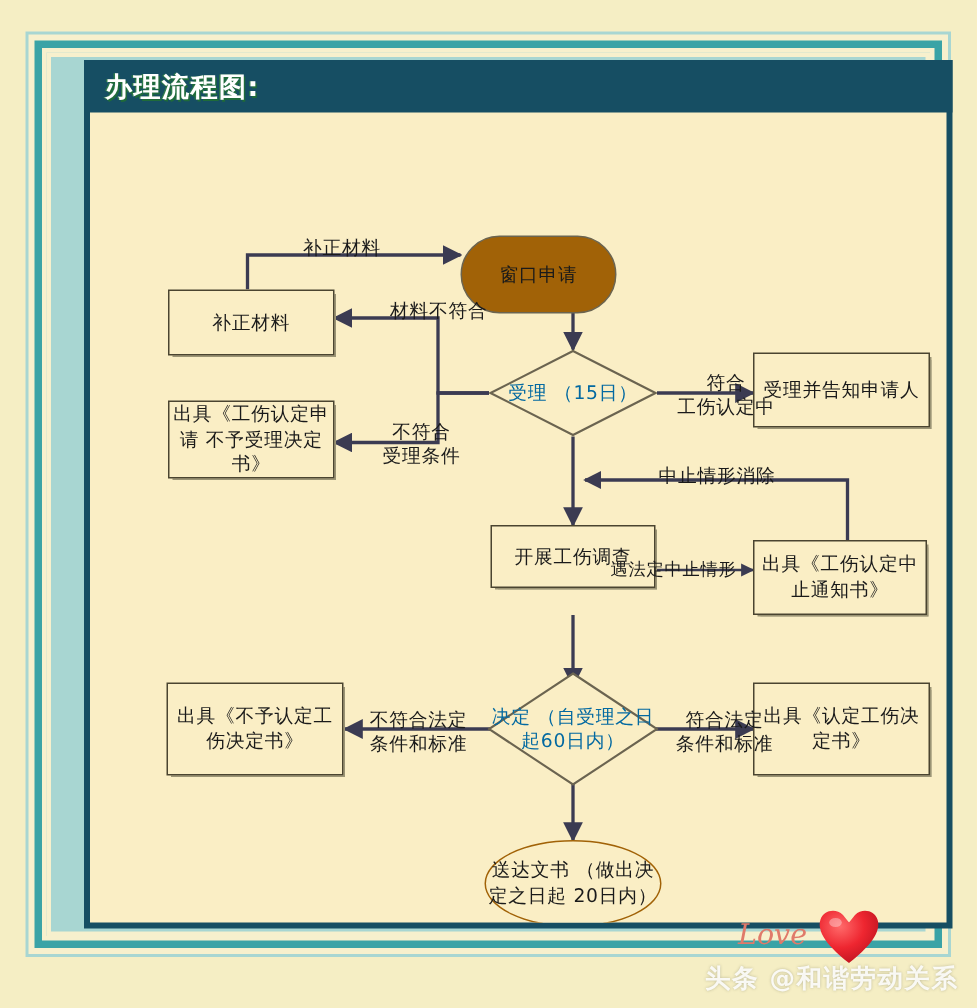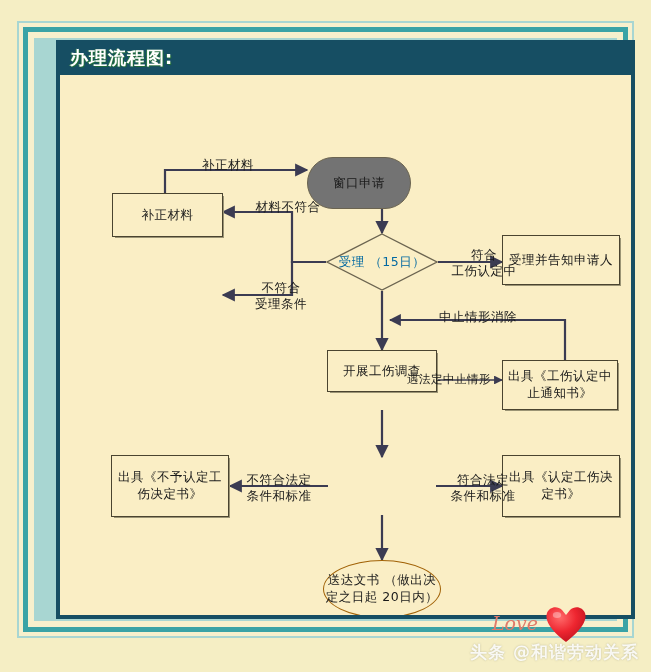--- a/index.html
+++ b/index.html
@@ -93,21 +93,21 @@
     font-size: 12.5px;
     line-height: 1.35;
     letter-spacing: 0.5px;
   }
   .box {
     background: #faeec5;
     border: 1px solid #4a4430;
     box-shadow: 2px 2px 0 -1px #9b9475, 3px 3px 0 -2px #b9b294;
   }
   .rounded {
-    background: #737373;
+    background: #a16207;
     border: 1px solid #6b6450;
     border-radius: 26px;
   }
   .ellipse {
     background: #faeec5;
     border: 1px solid #a16207;
     border-radius: 50%;
   }
   .diamond-wrap {
     position: absolute;
@@ -240,50 +240,62 @@
         <polygon points="56,1 111,29 56,57 1,29" fill="#faeec5" stroke="#6b6450" stroke-width="1.4"></polygon>
       </svg>
       <div class="diamond-label">受理
 （15日）</div>
     </div>
 
     <div class="node box" style="left:442px; top:160px; width:118px; height:50px;">
       <span>受理并告知申请人</span>
     </div>
 
+    <div class="node box" style="left:52px; top:192px; width:111px; height:52px;">
+      <span>出具《工伤认定申请
+不予受理决定书》</span>
+    </div>
 
     <div class="node box" style="left:267px; top:275px; width:110px; height:42px;">
       <span>开展工伤调查</span>
     </div>
 
     <div class="node box" style="left:442px; top:285px; width:116px; height:50px;">
       <span>出具《工伤认定中
 止通知书》</span>
     </div>
 
+    <div class="diamond-wrap" style="left:265px; top:373px; width:114px; height:76px;">
+      <svg class="diamond-shape" viewBox="0 0 114 76" preserveAspectRatio="none">
+        <polygon points="57,1 113,38 57,75 1,38" fill="#faeec5" stroke="#6b6450" stroke-width="1.4"></polygon>
+      </svg>
+      <div class="diamond-label">决定
+（自受理之日
+起60日内）</div>
+    </div>
 
     <div class="node box" style="left:51px; top:380px; width:118px; height:62px;">
       <span>出具《不予认定工
 伤决定书》</span>
     </div>
 
     <div class="node box" style="left:442px; top:380px; width:118px; height:62px;">
       <span>出具《认定工伤决
 定书》</span>
     </div>
 
     <div class="node ellipse" style="left:263px; top:485px; width:118px; height:58px;">
       <span>送达文书
 （做出决定之日起
 20日内）</span>
     </div>
 
     <div class="edge-label" style="left:122px; top:82px; width:92px;">补正材料</div>
 
-    <div class="edge-label" style="left:191px; top:124px; width:74px; text-align:center;">材料不符合</div>
+    <div class="edge-label" style="left:191px; top:124px; width:74px; text-align:right;">材料不符合</div>
 
     <div class="edge-label" style="left:385px; top:172px; width:78px;">符合
 工伤认定中</div>
 
     <div class="edge-label" style="left:186px; top:205px; width:70px;">不符合
 受理条件</div>
 
     <div class="edge-label" style="left:358px; top:234px; width:120px;">中止情形消除</div>
 
     <div class="edge-label" style="left:336px; top:297px; width:106px; font-size:11.5px;">遇法定中止情形</div>

